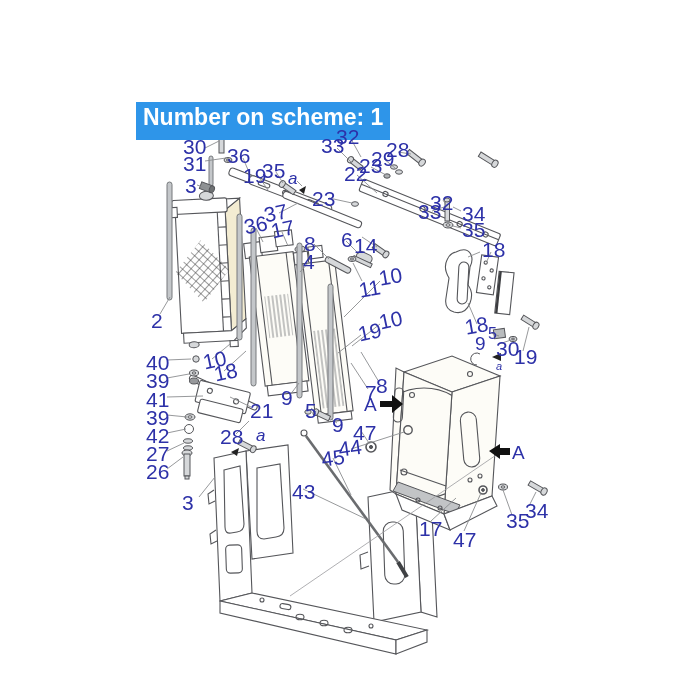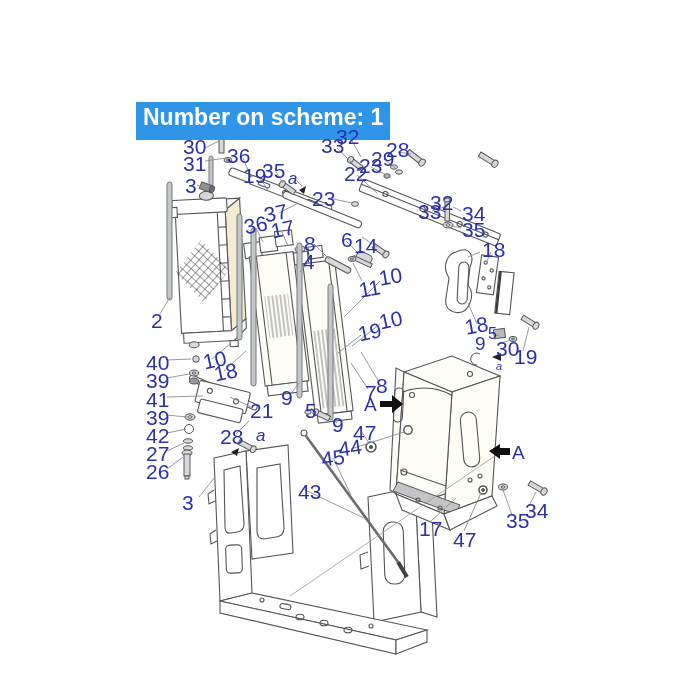--- a/index.html
+++ b/index.html
@@ -356,21 +356,21 @@
       <span class="callout" style="left: 281px; top: 387px;">9</span>
       <span class="callout" style="left: 305px; top: 400px;">5</span>
       <span class="callout" style="left: 332px; top: 414px;">9</span>
       <span class="callout" style="left: 365px; top: 382px;">7</span>
       <span class="callout" style="left: 376px; top: 375px;">8</span>
       <span class="callout" style="left: 364px; top: 395px; font-size: 19px;">A</span>
       <span class="callout" style="left: 353px; top: 422px;">47</span>
       <span class="callout" style="left: 337px; top: 439px; transform: rotate(-8deg);">44</span>
       <span class="callout" style="left: 320px; top: 449px; transform: rotate(-8deg);">45</span>
       <span class="callout" style="left: 182px; top: 492px;">3</span>
-      <span class="callout" style="left: 298px; top: 481px;">43</span>
+      <span class="callout" style="left: 292px; top: 481px;">43</span>
       <span class="callout" style="left: 419px; top: 518px;">17</span>
       <span class="callout" style="left: 453px; top: 529px;">47</span>
       <span class="callout" style="left: 506px; top: 510px;">35</span>
       <span class="callout" style="left: 525px; top: 500px;">34</span>
       <span class="callout" style="left: 512px; top: 443px; font-size: 19px;">A</span>
       <span class="callout" style="left: 463px; top: 317px; transform: rotate(-10deg);">18</span>
       <span class="callout" style="left: 488px; top: 326px; font-size: 16px;">5</span>
       <span class="callout" style="left: 475px; top: 334px; font-size: 19px;">9</span>
       <span class="callout" style="left: 496px; top: 338px;">30</span>
       <span class="callout" style="left: 514px; top: 346px;">19</span>

